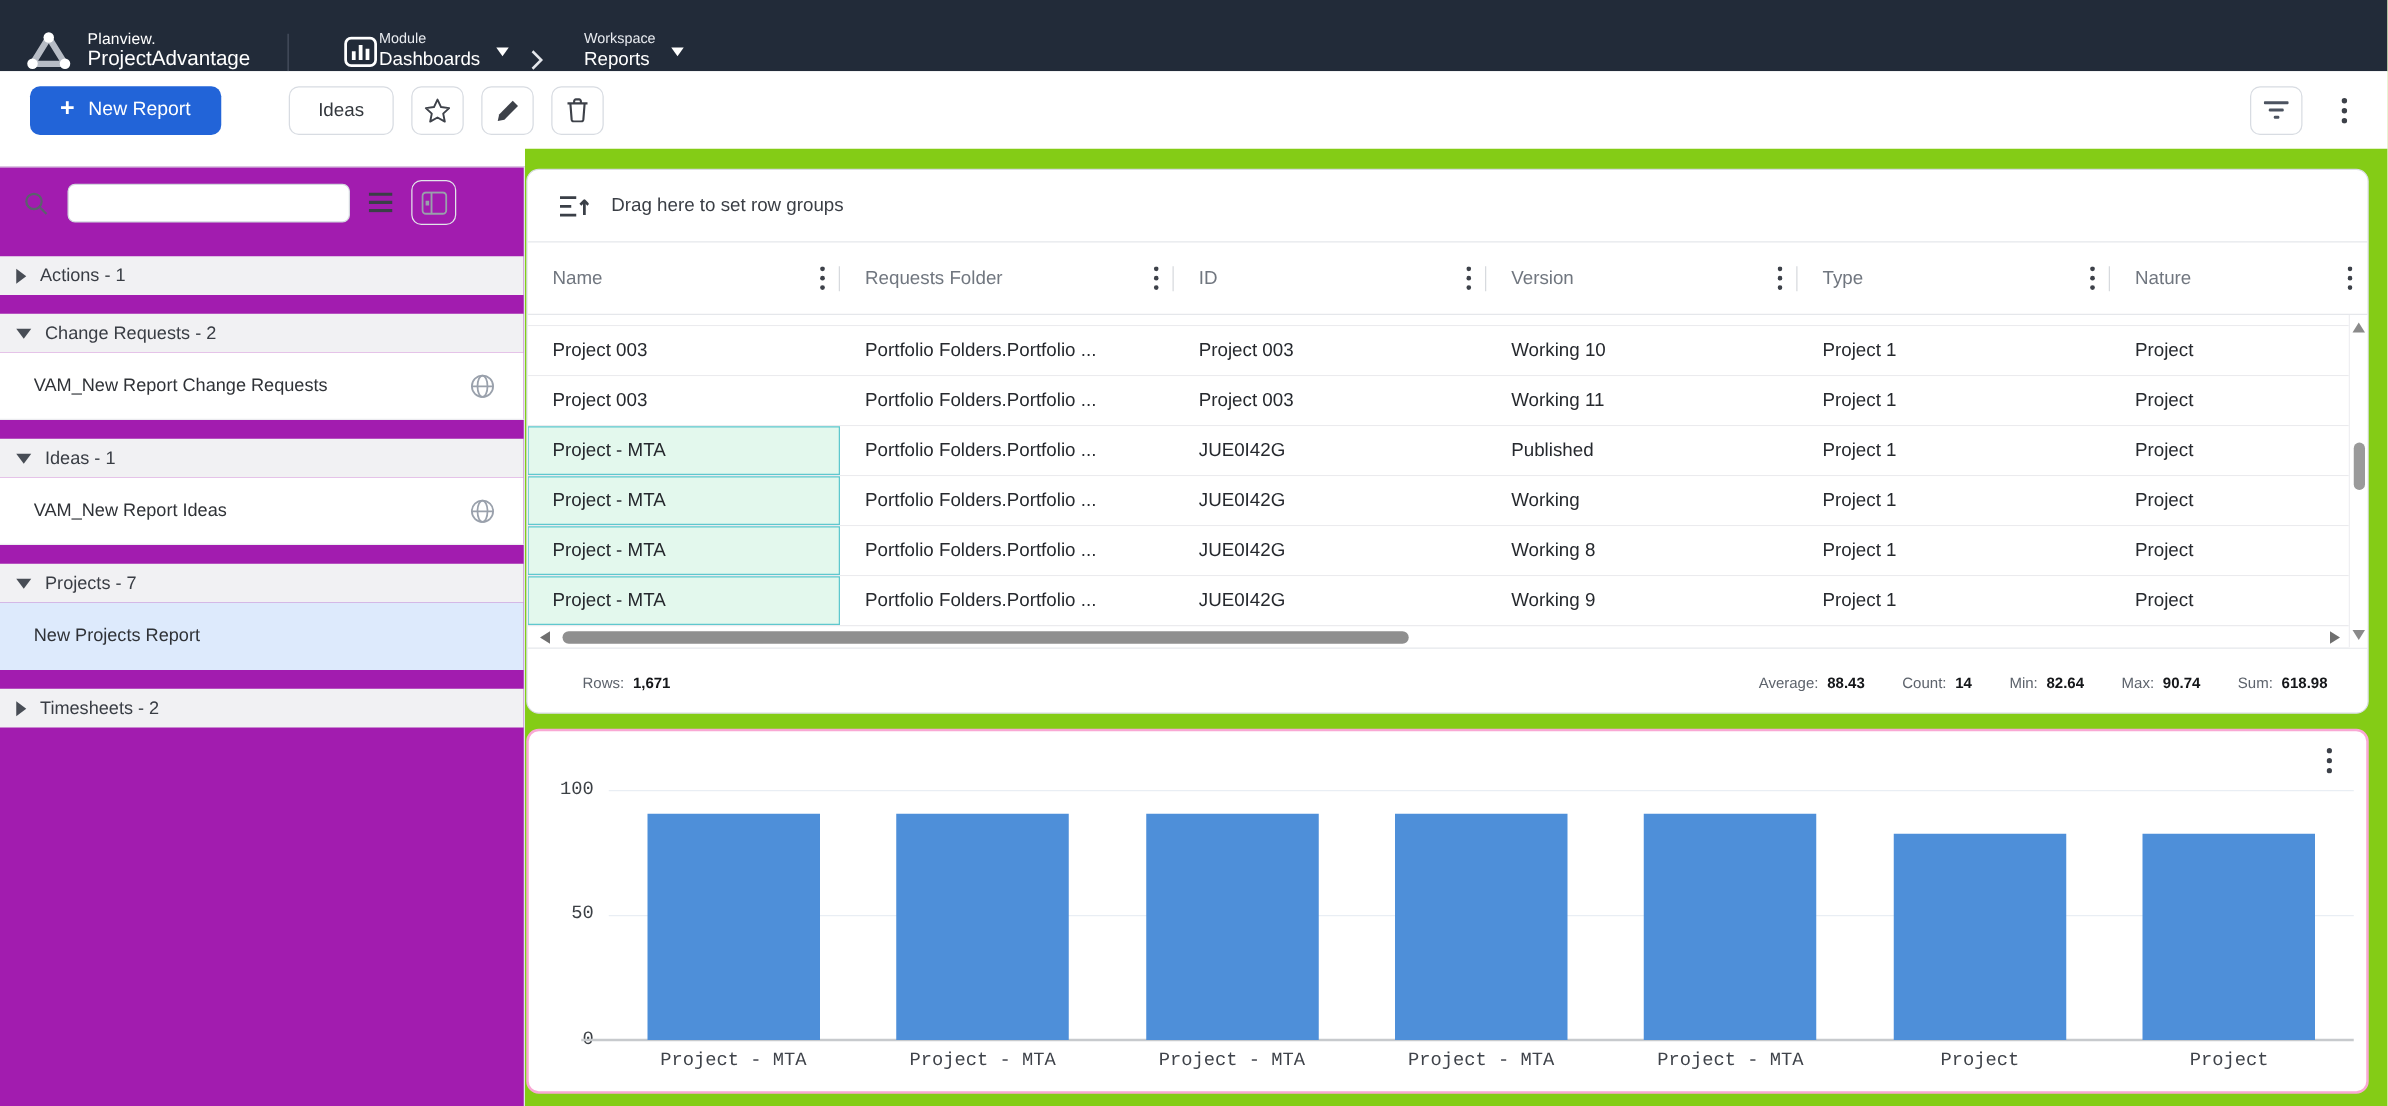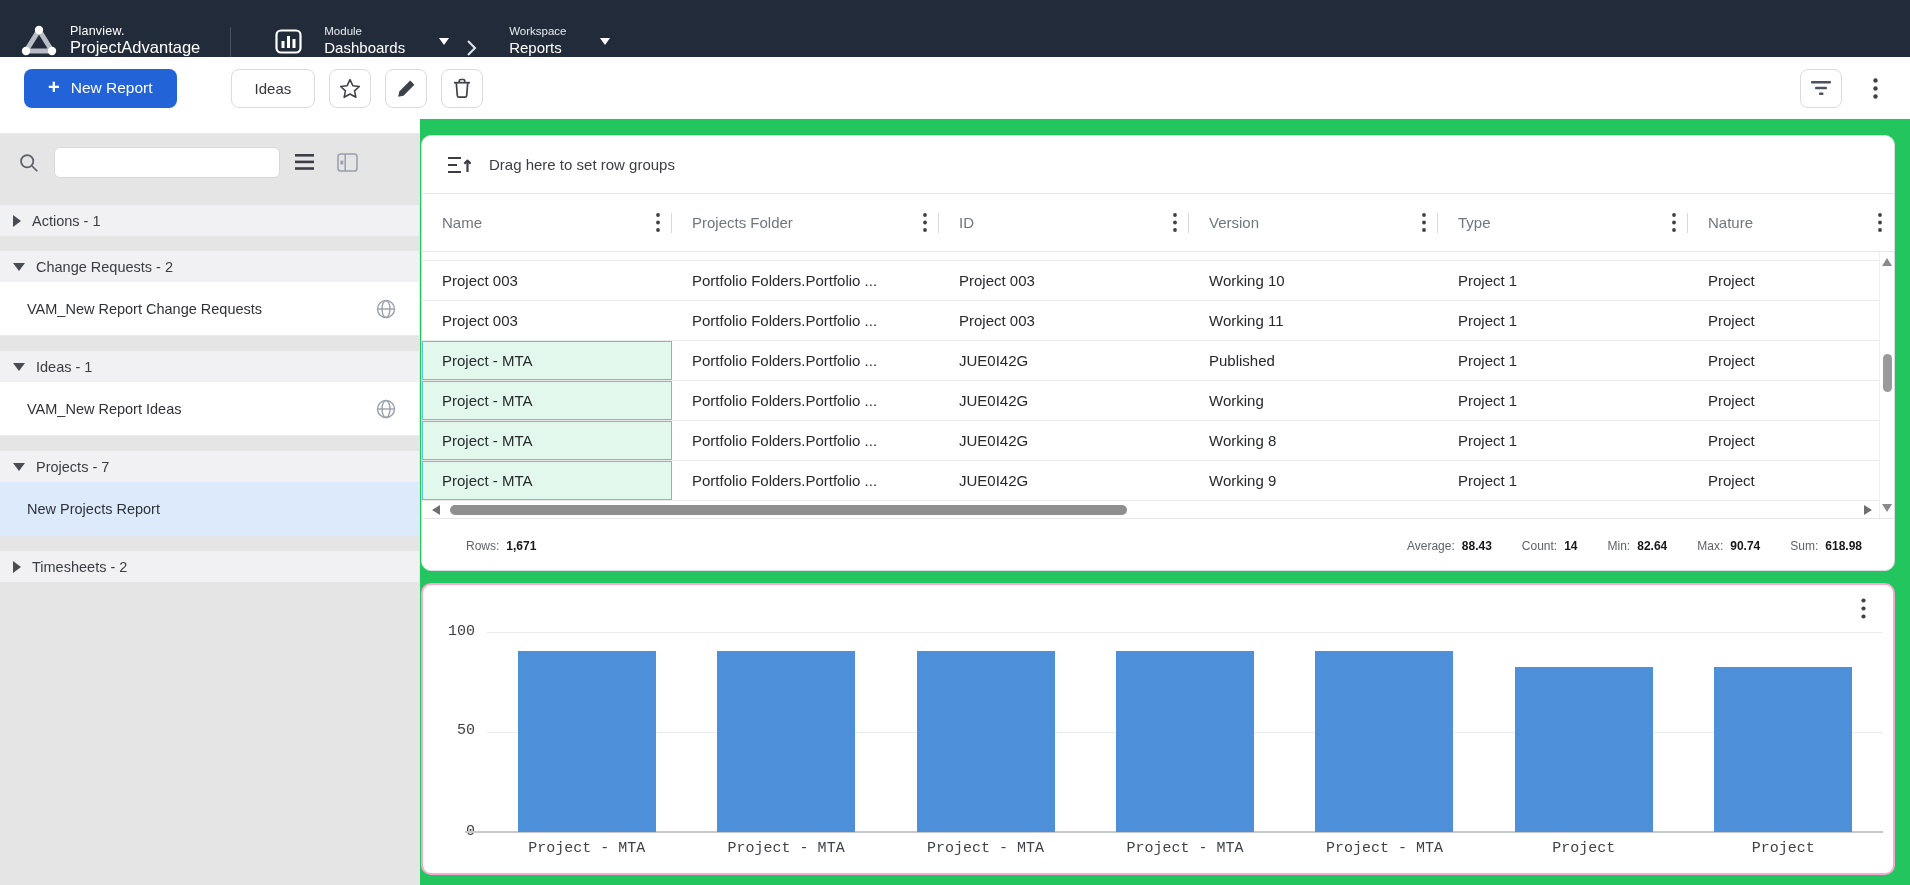--- a/index.html
+++ b/index.html
@@ -8,21 +8,21 @@
   .app{width:1910px;height:885px;display:flex;flex-direction:column;}
 
   
   .navbar{height:57px;flex:0 0 auto;background:var(--navbar-bg,#222b39);display:flex;align-items:flex-end;
     padding:0 20px;color:#fff;}
   .brand{display:flex;align-items:center;gap:12px;}
   .brand-text{display:flex;flex-direction:column;line-height:1.15;}
   .brand-text .l1{font-size:12.5px;letter-spacing:.2px;}
   .brand-text .l2{font-size:16.5px;}
   .nav-divider{width:1px;height:30px;background:#495261;margin:0 28px 0 30px;}
-  .nav-crumb{display:flex;align-items:center;gap:22px;cursor:pointer;padding-left:16px;}
+  .nav-crumb{display:flex;align-items:center;gap:1px;cursor:pointer;padding-left:16px;}
   .crumb-text{display:flex;flex-direction:column;line-height:1.2;}
   .crumb-text .t{font-size:11.5px;color:#e8ebf0;}
   .crumb-text .b{font-size:15px;}
   .chev-down{width:0;height:0;border-left:5.5px solid transparent;border-right:5.5px solid transparent;
     border-top:7px solid #fff;margin-left:12px;}
   .crumb-sep{margin:0 16px;display:flex;align-items:center;}
   .nav-right{margin-left:auto;display:flex;align-items:center;gap:31px;}
   .nav-icon-btn{width:28px;height:28px;display:flex;align-items:center;justify-content:center;cursor:pointer;}
   .avatar{width:37px;height:37px;border-radius:50%;background:var(--avatar-bg,#2e7cf6);display:flex;
     align-items:center;justify-content:center;font-size:13.5px;font-weight:bold;cursor:pointer;}
@@ -34,40 +34,40 @@
   .plus{font-size:20px;font-weight:bold;line-height:1;margin-top:-2px;}
   .btn{height:39px;background:#fff;border:1px solid #d8dce2;border-radius:8px;display:flex;align-items:center;
     justify-content:center;font-size:15px;color:#33373d;cursor:pointer;}
   .btn.share{padding:0 23px;}
   .btn.iconb{width:42px;}
   .toolbar-right{margin-left:auto;display:flex;align-items:center;gap:22px;}
   .kebab-btn{width:22px;height:28px;display:flex;align-items:center;justify-content:center;cursor:pointer;}
 
   
   .content{flex:1;display:flex;min-height:0;}
-  .sidebar{width:420px;flex:0 0 auto;background:#e5e5e5;border-right:1px solid #e2e5ea;border-top:1px solid #e8eaee;
+  .sidebar{width:420px;flex:0 0 auto;background:#a21caf;border-right:1px solid #e2e5ea;border-top:1px solid #e8eaee;
     margin-top:14px;overflow:hidden;}
   .side-search{height:56px;display:flex;align-items:center;padding:0 18px;gap:15px;}
   .side-search input{width:226px;height:31px;border:1px solid #d4d8df;border-radius:6px;padding:0 10px;
     font-size:14px;outline:none;font-family:inherit;color:#2f3237;}
   .side-tool{display:flex;align-items:center;justify-content:center;cursor:pointer;}
   .side-tool.boxed{width:36px;height:36px;border:1px solid #e2e5ea;border-radius:8px;}
   .side-sec-head{height:31px;background:#f1f1f3;display:flex;align-items:center;padding:0 13px;gap:11px;
     margin-top:15px;cursor:pointer;}
   .side-sec-label{font-size:14.5px;color:#393d44;}
   .caret{width:0;height:0;flex:0 0 auto;}
   .caret.right{border-top:6px solid transparent;border-bottom:6px solid transparent;border-left:8px solid #484d55;}
   .caret.down{border-left:6px solid transparent;border-right:6px solid transparent;border-top:8px solid #484d55;}
   .side-item{height:54px;display:flex;align-items:center;padding:0 22px 0 27px;border-bottom:1px solid #ececf0;
     font-size:14.5px;color:#2f3237;background:#fff;cursor:pointer;}
   .side-item.selected{background:var(--selected-bg,#ddeafc);border-bottom-color:transparent;}
   .side-item-label{flex:1;white-space:nowrap;overflow:hidden;text-overflow:ellipsis;}
 
   
-  .main{flex:1;min-width:0;position:relative;padding:16px 15px 0 1px;background:#22c55e;}
+  .main{flex:1;min-width:0;position:relative;padding:16px 15px 0 1px;background:#84cc16;}
   .grid-card{height:436px;border:1px solid #d8dce2;border-radius:10px;position:relative;overflow:hidden;background:#fff;}
   .rowgroup-bar{height:58px;display:flex;align-items:center;gap:18px;padding:0 25px;border-bottom:1px solid #e5e7eb;
     font-size:15px;color:#3a3e45;}
   .grid-header{height:58px;display:flex;border-bottom:1px solid #e5e7eb;}
   .hcell{display:flex;align-items:center;padding-left:20px;color:#70767f;font-size:15px;position:relative;}
   .hcell .kebab{margin-left:auto;margin-right:12px;cursor:pointer;display:flex;}
   .hcell:not(.last)::after{content:"";position:absolute;right:0;top:19px;height:20px;width:1px;background:#d7dade;}
   .c0{width:250px;}.c1{width:267px;}.c2{width:250px;}.c3{width:249px;}.c4{width:250px;}.c5{flex:1;}
   .grid-body{height:250px;overflow:hidden;}
   .grid-row{display:flex;height:40px;border-bottom:1px solid #ebebee;background:#fff;}
@@ -311,21 +311,21 @@
             <span>Name</span>
             <span class="kebab">
                 <svg width="4" height="19" viewBox="0 0 4 19">
                   <circle cx="2" cy="2" r="1.9" fill="#3d4149"></circle>
                   <circle cx="2" cy="9.5" r="1.9" fill="#3d4149"></circle>
                   <circle cx="2" cy="17" r="1.9" fill="#3d4149"></circle>
                 </svg>
               </span>
           </div>
           <div class="hcell c1">
-            <span>Projects Folder</span>
+            <span>Requests Folder</span>
             <span class="kebab">
                 <svg width="4" height="19" viewBox="0 0 4 19">
                   <circle cx="2" cy="2" r="1.9" fill="#3d4149"></circle>
                   <circle cx="2" cy="9.5" r="1.9" fill="#3d4149"></circle>
                   <circle cx="2" cy="17" r="1.9" fill="#3d4149"></circle>
                 </svg>
               </span>
           </div>
           <div class="hcell c2">
             <span>ID</span>

